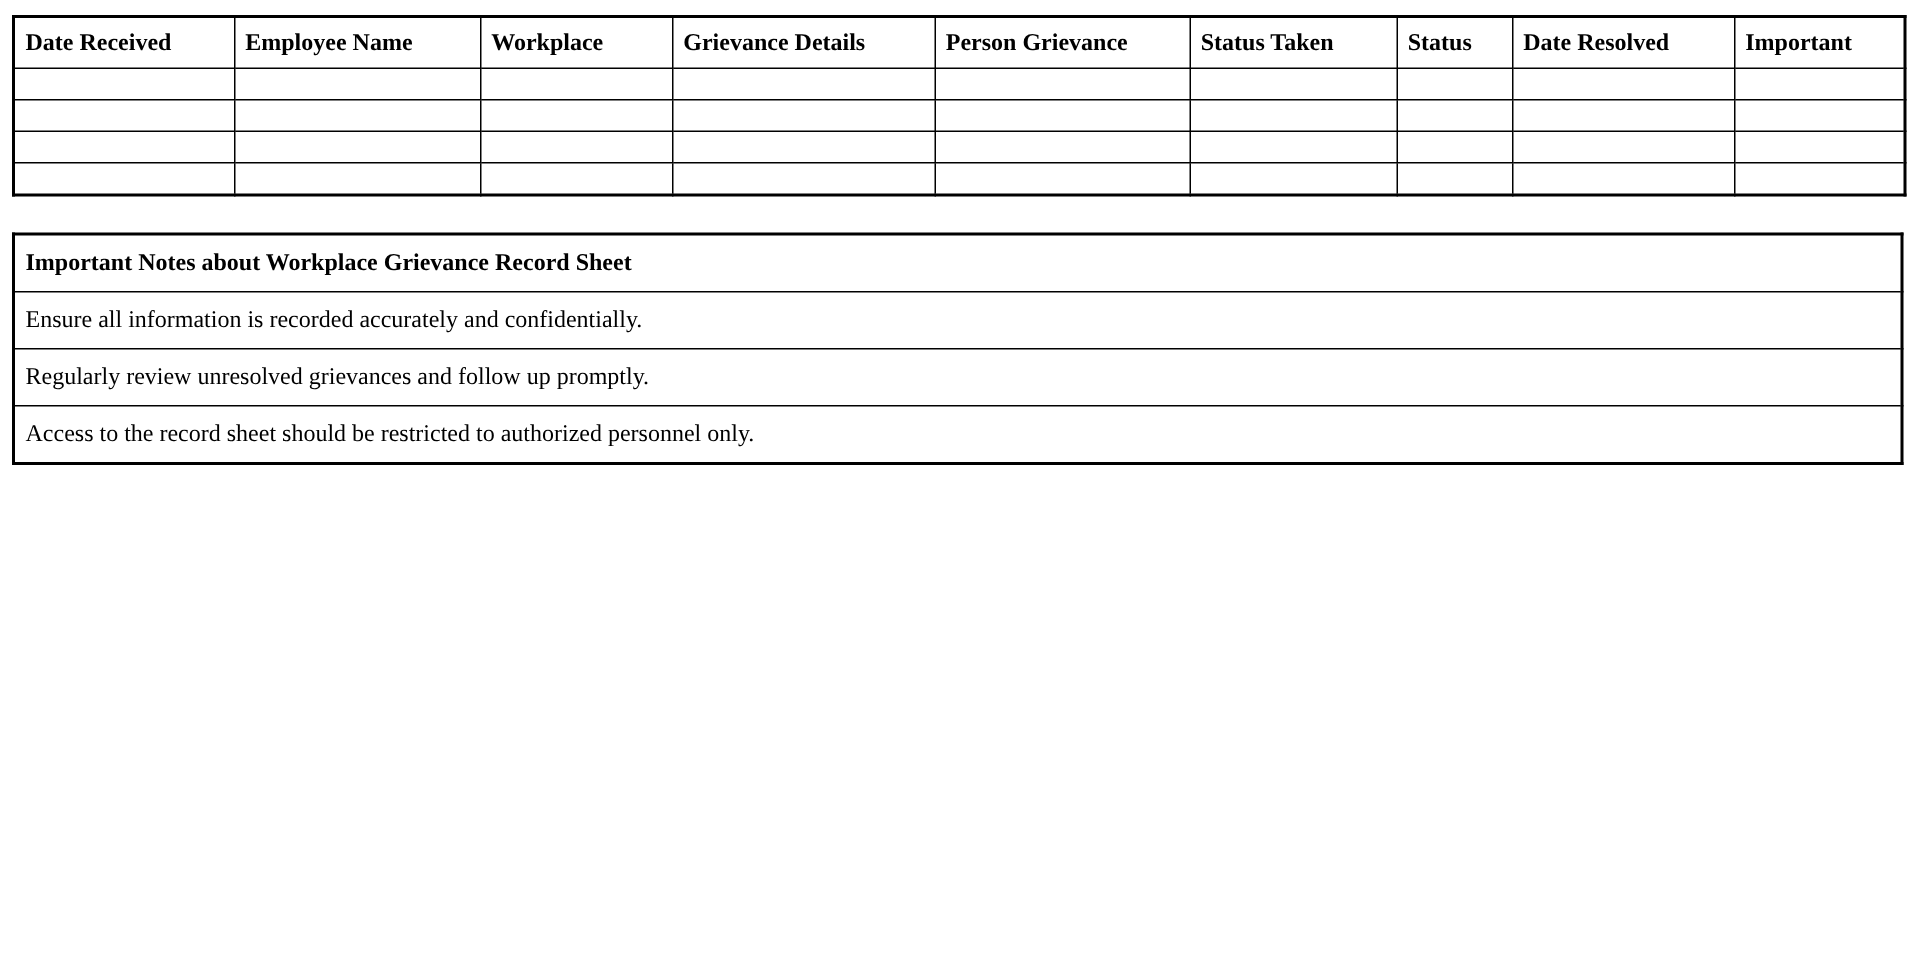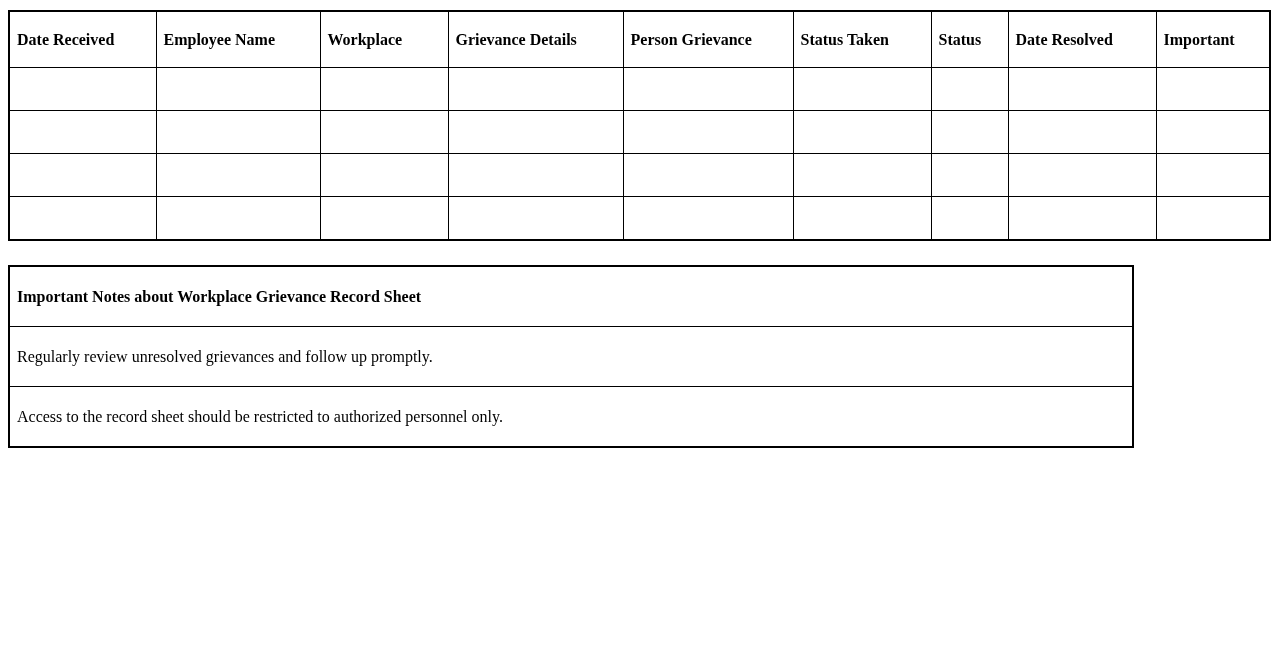--- a/index.html
+++ b/index.html
@@ -12,36 +12,36 @@
   .page {
     width: 1278px;
     height: 650px;
     background: #ffffff;
     box-sizing: border-box;
     padding: 10px 9px 0 8px;
   }
   table {
     border-collapse: collapse;
     table-layout: fixed;
-    width: 1126px;
+    width: 1261px;
     background: #ffffff;
   }
   table.grievance {
     border: 2px solid #000000;
   }
   table.notes {
     border: 2px solid #000000;
     margin-top: 24px;
   }
   th, td {
     border: 1px solid #000000;
     font-size: 16px;
     text-align: left;
     vertical-align: middle;
-    padding: 11px 7px;
+    padding: 0 7px;
     overflow: hidden;
     white-space: nowrap;
   }
   table.grievance th {
     height: 33px;
     font-weight: bold;
   }
   table.grievance td {
     height: 20px;
   }
@@ -141,20 +141,23 @@
         </tr>
       </tbody>
   </table>
 
   <table class="notes">
     <tbody>
       <tr class="notes-title-row">
         <td>Important Notes about Workplace Grievance Record Sheet</td>
       </tr>
       <tr>
+        <td>Ensure all information is recorded accurately and confidentially.</td>
+      </tr>
+      <tr>
         <td>Regularly review unresolved grievances and follow up promptly.</td>
       </tr>
       <tr>
         <td>Access to the record sheet should be restricted to authorized personnel only.</td>
       </tr>
     </tbody>
   </table>
 
 </div>
 

